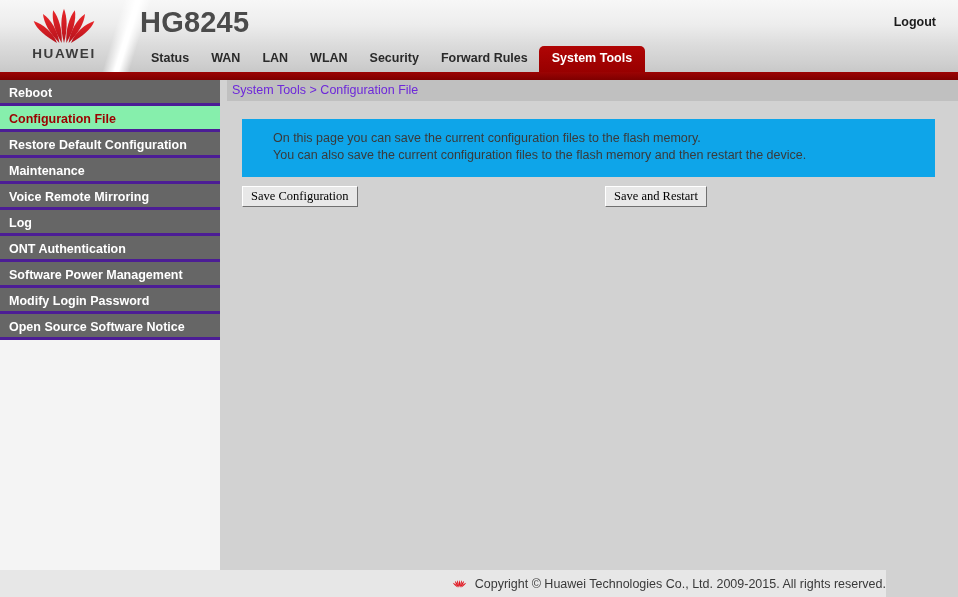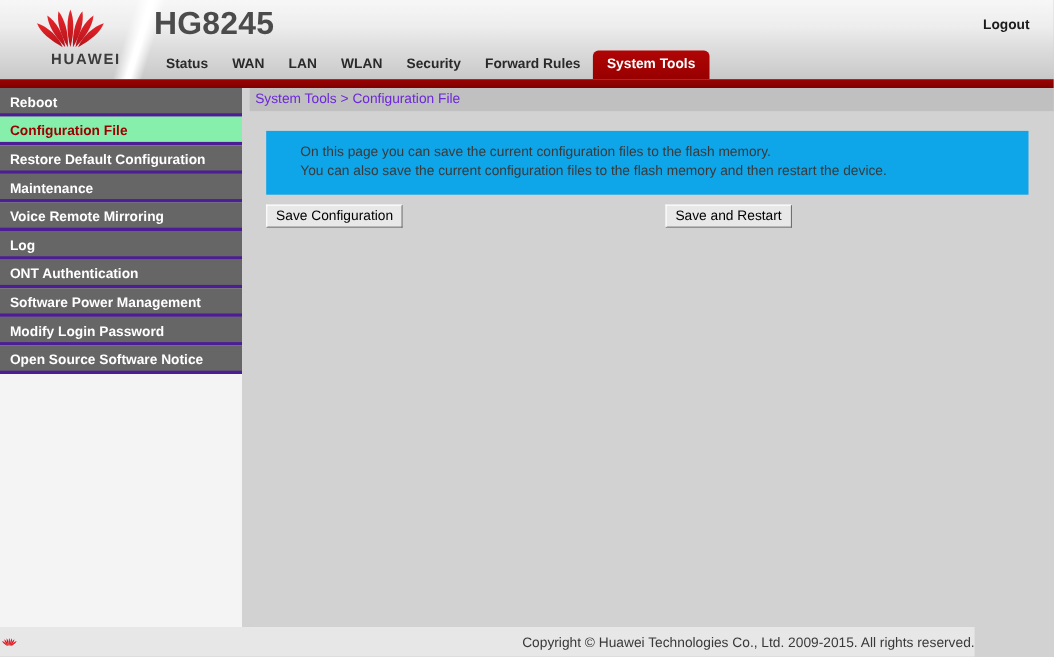--- a/index.html
+++ b/index.html
@@ -37,21 +37,21 @@
     transform: rotate(17deg);
     pointer-events: none;
   }
 
   .logo-block {
     position: absolute;
     left: 18px;
     top: 2px;
     width: 92px;
     height: 66px;
-    text-align: right;
+    text-align: center;
   }
   .logo-flower {
     width: 78px;
     height: 42px;
     margin: 2px auto 0;
     display: block;
   }
   .logo-word {
     font-size: 13.5px;
     font-weight: bold;
@@ -191,21 +191,21 @@
   .info-line { white-space: nowrap; }
 
   .button-row {
     position: relative;
     margin: 9px 0 0 15px;
     height: 22px;
   }
   .btn {
     position: absolute;
     top: 0;
-    font-family: Liberation Sans, sans-serif;
+    font-family: Liberation Serif, serif;
     font-size: 12.5px;
     color: #000000;
     background: #e8e8e8;
     border: 1px solid #8e8e8e;
     border-top-color: #ffffff;
     border-left-color: #ffffff;
     border-right-color: #707070;
     border-bottom-color: #707070;
     padding: 2px 8px 3px;
     line-height: 14px;
@@ -218,21 +218,21 @@
   
   .footer {
     position: absolute;
     left: 0;
     top: 570px;
     width: 886px;
     height: 27px;
     background: #e7e7e7;
     display: flex;
     align-items: center;
-    justify-content: space-between;
+    justify-content: flex-end;
   }
   .footer-logo {
     width: 17px;
     height: 13px;
     margin-right: 7px;
     display: block;
   }
   .footer-text {
     font-size: 12.5px;
     color: #393939;

